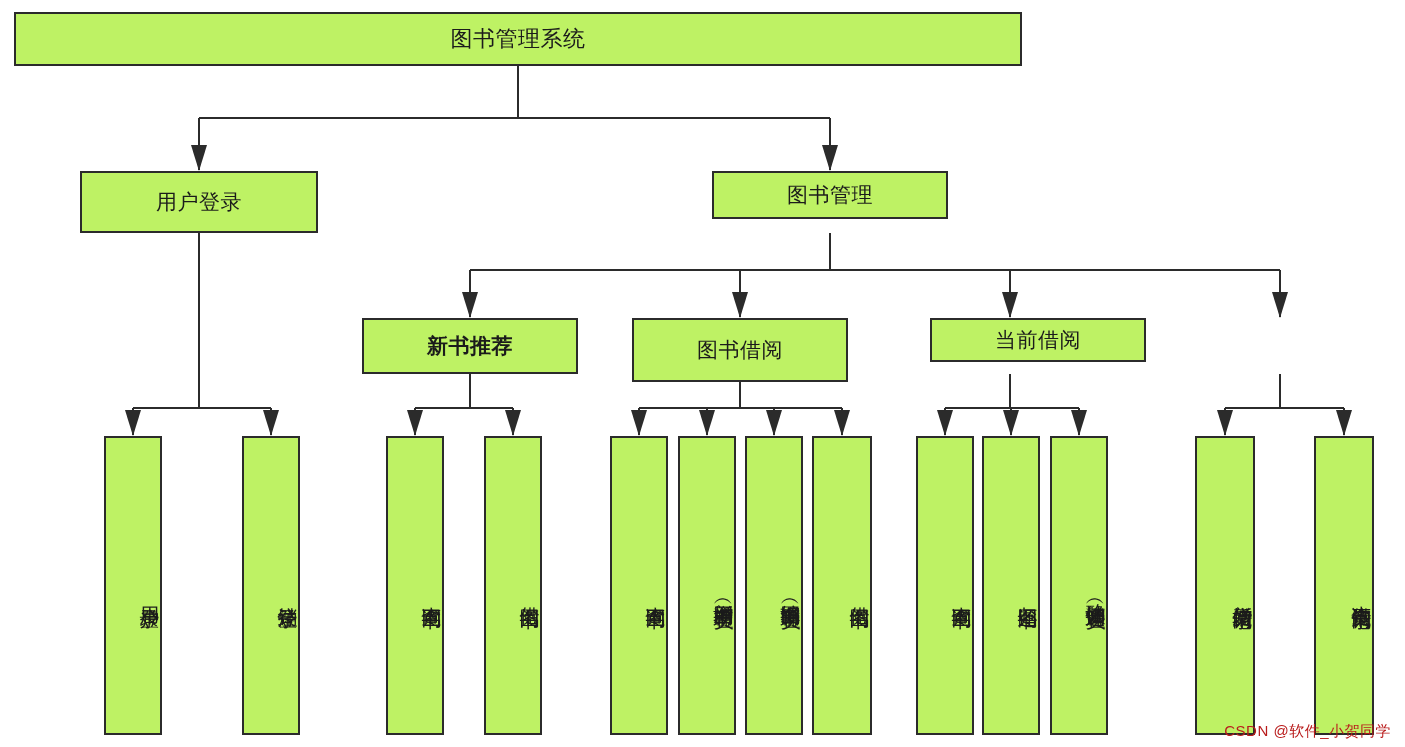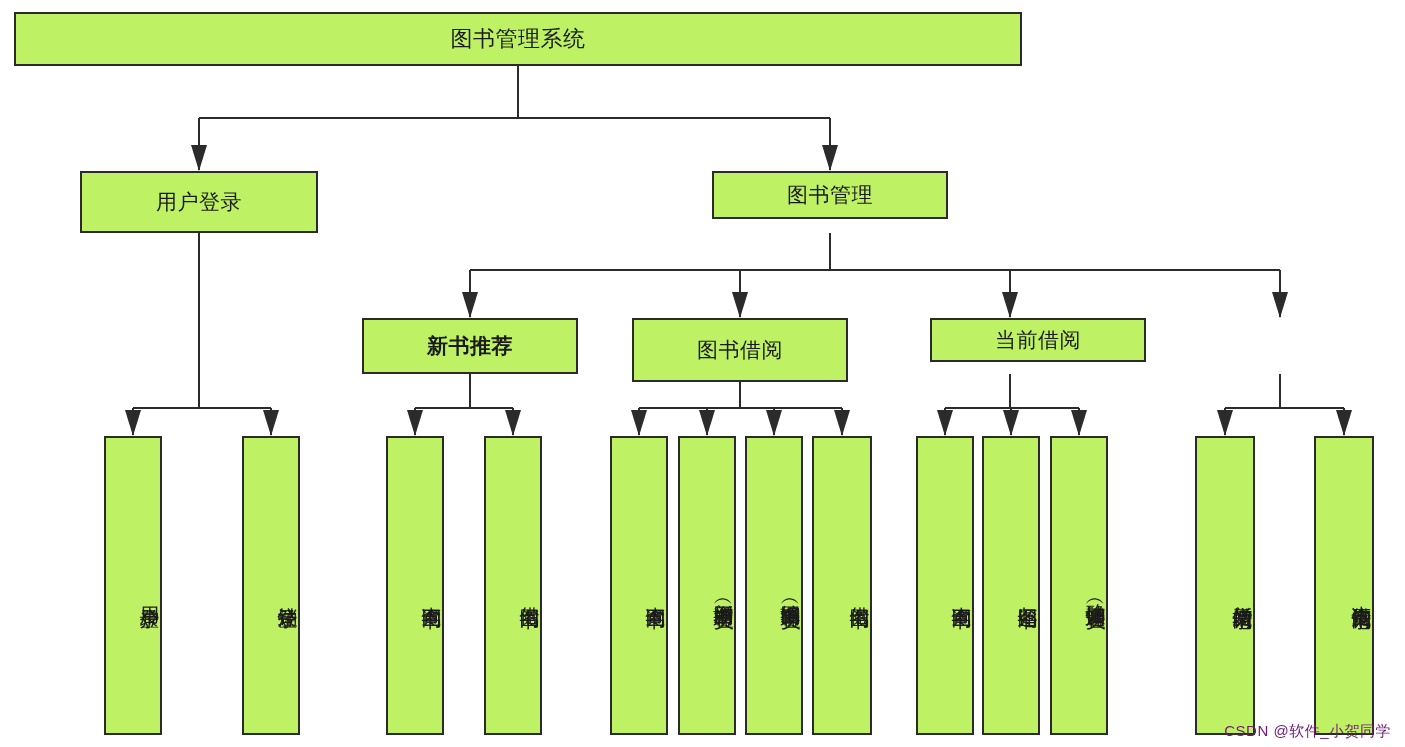--- a/index.html
+++ b/index.html
@@ -71,21 +71,21 @@
   .node-v > span {
     writing-mode: vertical-rl;
     text-orientation: upright;
     display: block;
   }
   #watermark {
     position: absolute;
     right: 14px;
     bottom: 6px;
     font-size: 15px;
-    color: #701a75;
+    color: #b91c1c;
     letter-spacing: 0.5px;
     white-space: nowrap;
     user-select: none;
   }
 </style>
 </head>
 <body>
 
 <div id="diagram-root">
 

